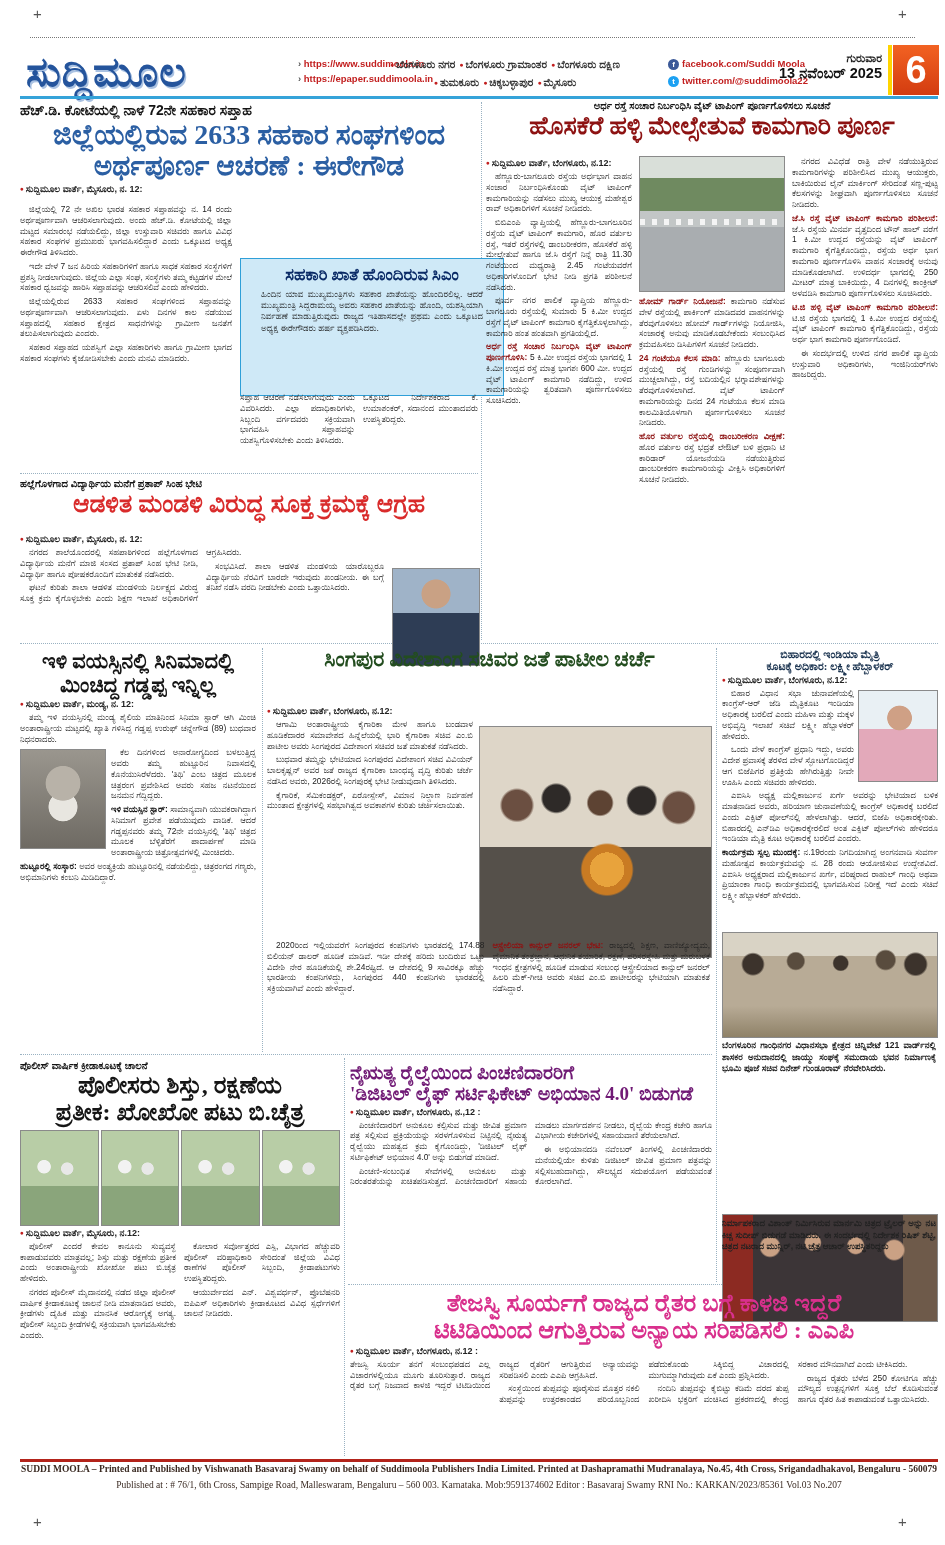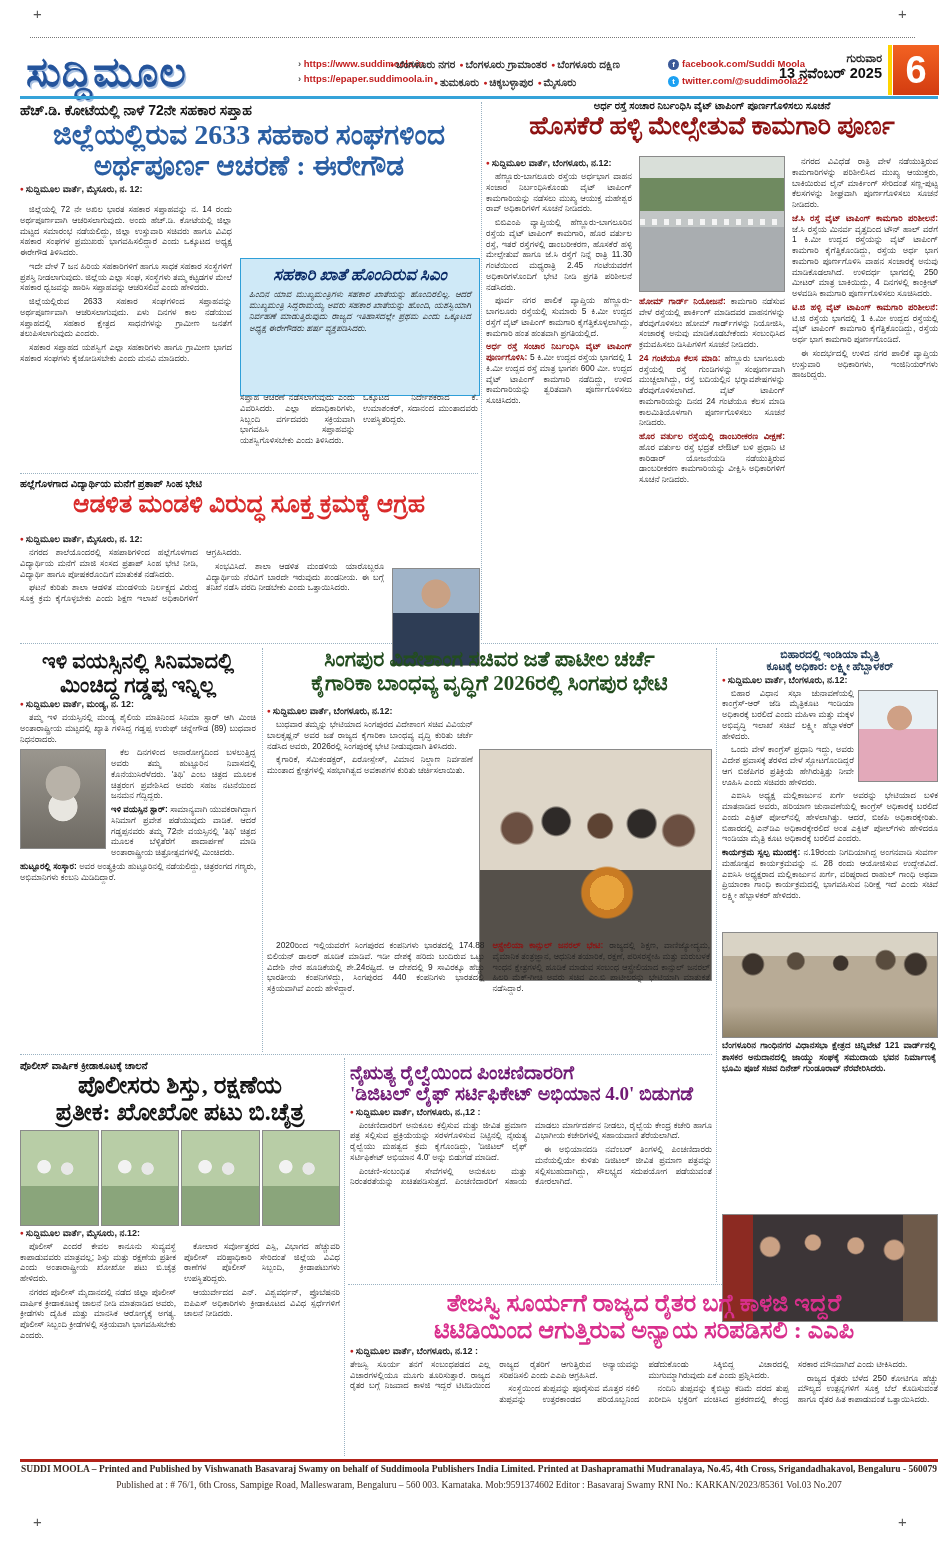--- a/index.html
+++ b/index.html
@@ -97,21 +97,21 @@
      radial-gradient(circle at 42% 26%, #caa184 0 5%, transparent 6%),
      radial-gradient(circle at 62% 29%, #caa184 0 5%, transparent 6%),
      radial-gradient(circle at 80% 33%, #caa184 0 5%, transparent 6%),
      linear-gradient(90deg, #8c2a22 0 14%, #3c3537 14% 84%, #6e5a4a 84%);}
   .ph-police{background:
      radial-gradient(circle at 30% 38%, #f2f2f2 0 8%, transparent 9%),
      radial-gradient(circle at 60% 40%, #e8e8e8 0 8%, transparent 9%),
      linear-gradient(#b8cda6 0 58%, #8aa57b 58%);}
 
   
-  .infobox{background:#cfe9f7;border:1px solid #2f9fd8;padding:6px 8px;font-style:italic;}
+  .infobox{background:#cfe9f7;border:1px solid #2f9fd8;padding:6px 20px;}
   .infobox .t{font-family:"Liberation Serif",serif;font-weight:bold;font-size:16.5px;color:#0a2a66;text-align:center;margin-bottom:4px;}
   .infobox .b{font-size:8.6px;line-height:1.3;text-align:justify;color:#1a1a1a;}
 
   
   .footrule{position:absolute;left:20px;top:1459px;width:918px;height:0;border-top:3px solid #b3231a;}
   .footer{font-family:"Liberation Serif",serif;font-size:9.5px;color:#3a2a22;text-align:center;font-weight:bold;}
 </style>
 </head>
 <body>
 
@@ -234,25 +234,25 @@
       <div class="photo ph-oldman" style="float:left;width:84px;height:98px;margin:2px 5px 2px 0;"></div>
       <p>ಕೆಲ ದಿನಗಳಿಂದ ಅನಾರೋಗ್ಯದಿಂದ ಬಳಲುತ್ತಿದ್ದ ಅವರು ತಮ್ಮ ಹುಟ್ಟೂರಿನ ನಿವಾಸದಲ್ಲಿ ಕೊನೆಯುಸಿರೆಳೆದರು. 'ತಿಥಿ' ಎಂಬ ಚಿತ್ರದ ಮೂಲಕ ಚಿತ್ರರಂಗ ಪ್ರವೇಶಿಸಿದ ಅವರು ಸಹಜ ನಟನೆಯಿಂದ ಜನಮನ ಗೆದ್ದಿದ್ದರು.</p>
       <p class="nohang"><span class="sub" style="color:#111;">ಇಳಿ ವಯಸ್ಸಿನ ಸ್ಟಾರ್:</span> <span>ಸಾಮಾನ್ಯವಾಗಿ ಯುವಕರಾಗಿದ್ದಾಗ ಸಿನಿಮಾಗೆ ಪ್ರವೇಶ ಪಡೆಯುವುದು ವಾಡಿಕೆ. ಆದರೆ ಗಡ್ಡಪ್ಪನವರು ತಮ್ಮ 72ನೇ ವಯಸ್ಸಿನಲ್ಲಿ 'ತಿಥಿ' ಚಿತ್ರದ ಮೂಲಕ ಬೆಳ್ಳಿತೆರೆಗೆ ಪಾದಾರ್ಪಣೆ ಮಾಡಿ ಅಂತಾರಾಷ್ಟ್ರೀಯ ಚಿತ್ರೋತ್ಸವಗಳಲ್ಲಿ ಮಿಂಚಿದರು.</span></p>
       <p class="nohang"><span class="sub" style="color:#111;">ಹುಟ್ಟೂರಲ್ಲಿ ಸಂಸ್ಕಾರ:</span> <span>ಅವರ ಅಂತ್ಯಕ್ರಿಯೆ ಹುಟ್ಟೂರಿನಲ್ಲಿ ನಡೆಯಲಿದ್ದು, ಚಿತ್ರರಂಗದ ಗಣ್ಯರು, ಅಭಿಮಾನಿಗಳು ಕಂಬನಿ ಮಿಡಿದಿದ್ದಾರೆ.</span></p>
     </div>
   </section>
 
   <section class="abs" style="left:267px;top:648px;width:445px;height:404px;">
     <div class="hl green">
       <div>ಸಿಂಗಪುರ ವಿದೇಶಾಂಗ ಸಚಿವರ ಜತೆ ಪಾಟೀಲ ಚರ್ಚೆ</div>
-      <div>ಕೈಗಾರಿಕಾ ಬಾಂಧವ್ಯ ವೃದ್ಧಿಗೆ 2026ರಲ್ಲಿ ಸಿಂಗಪುರ ಭೇಟಿ</div>
     </div>
     <div class="abs" style="left:0;top:56px;width:206px;height:228px;">
       <div class="byline">ಸುದ್ದಿಮೂಲ ವಾರ್ತೆ, ಬೆಂಗಳೂರು, ನ.12:</div>
       <div class="body" style="height:212px;">
+        <p>ಆಗಾಮಿ ಅಂತಾರಾಷ್ಟ್ರೀಯ ಕೈಗಾರಿಕಾ ಮೇಳ ಹಾಗೂ ಬಂಡವಾಳ ಹೂಡಿಕೆದಾರರ ಸಮಾವೇಶದ ಹಿನ್ನೆಲೆಯಲ್ಲಿ ಭಾರಿ ಕೈಗಾರಿಕಾ ಸಚಿವ ಎಂ.ಬಿ ಪಾಟೀಲ ಅವರು ಸಿಂಗಪುರದ ವಿದೇಶಾಂಗ ಸಚಿವರ ಜತೆ ಮಾತುಕತೆ ನಡೆಸಿದರು.</p>
         <p>ಬುಧವಾರ ತಮ್ಮನ್ನು ಭೇಟಿಯಾದ ಸಿಂಗಪುರದ ವಿದೇಶಾಂಗ ಸಚಿವ ವಿವಿಯನ್ ಬಾಲಕೃಷ್ಣನ್ ಅವರ ಜತೆ ರಾಜ್ಯದ ಕೈಗಾರಿಕಾ ಬಾಂಧವ್ಯ ವೃದ್ಧಿ ಕುರಿತು ಚರ್ಚೆ ನಡೆಸಿದ ಅವರು, 2026ರಲ್ಲಿ ಸಿಂಗಪುರಕ್ಕೆ ಭೇಟಿ ನೀಡುವುದಾಗಿ ತಿಳಿಸಿದರು.</p>
         <p>ಕೈಗಾರಿಕೆ, ಸೆಮಿಕಂಡಕ್ಟರ್, ಏರೋಸ್ಪೇಸ್, ವಿಮಾನ ನಿಲ್ದಾಣ ನಿರ್ವಹಣೆ ಮುಂತಾದ ಕ್ಷೇತ್ರಗಳಲ್ಲಿ ಸಹಭಾಗಿತ್ವದ ಅವಕಾಶಗಳ ಕುರಿತು ಚರ್ಚಿಸಲಾಯಿತು.</p>
       </div>
     </div>
     <div class="abs photo ph-meeting" style="left:212px;top:54px;width:231px;height:230px;"></div>
     <div class="abs body cols2" style="left:0;top:292px;width:443px;height:110px;">
       <p>2020ರಿಂದ ಇಲ್ಲಿಯವರೆಗೆ ಸಿಂಗಪುರದ ಕಂಪನಿಗಳು ಭಾರತದಲ್ಲಿ 174.88 ಬಿಲಿಯನ್ ಡಾಲರ್ ಹೂಡಿಕೆ ಮಾಡಿವೆ. ಇಡೀ ದೇಶಕ್ಕೆ ಹರಿದು ಬಂದಿರುವ ಒಟ್ಟು ವಿದೇಶಿ ನೇರ ಹೂಡಿಕೆಯಲ್ಲಿ ಶೇ.24ರಷ್ಟಿದೆ. ಆ ದೇಶದಲ್ಲಿ 9 ಸಾವಿರಕ್ಕೂ ಹೆಚ್ಚು ಭಾರತೀಯ ಕಂಪನಿಗಳಿದ್ದು, ಸಿಂಗಪುರದ 440 ಕಂಪನಿಗಳು ಭಾರತದಲ್ಲಿ ಸಕ್ರಿಯವಾಗಿವೆ ಎಂದು ಹೇಳಿದ್ದಾರೆ.</p>
       <p class="nohang"><span class="sub">ಆಸ್ಟ್ರೇಲಿಯಾ ಕಾನ್ಸುಲ್ ಜನರಲ್ ಭೇಟಿ:</span> <span>ರಾಜ್ಯದಲ್ಲಿ ಶಿಕ್ಷಣ, ವಾಣಿಜ್ಯೋದ್ಯಮ, ವೈಮಾನಿಕ ತಂತ್ರಜ್ಞಾನ, ಆಧುನಿಕ ತಯಾರಿಕೆ, ರಕ್ಷಣೆ, ಪರಿಸರಸ್ನೇಹಿ ಮತ್ತು ಮರುಬಳಕೆ ಇಂಧನ ಕ್ಷೇತ್ರಗಳಲ್ಲಿ ಹೂಡಿಕೆ ಮಾಡುವ ಸಂಬಂಧ ಆಸ್ಟ್ರೇಲಿಯಾದ ಕಾನ್ಸುಲ್ ಜನರಲ್ ಹಿಲರಿ ಮೆಕ್-ಗೀಚಿ ಅವರು ಸಚಿವ ಎಂ.ಬಿ ಪಾಟೀಲರನ್ನು ಭೇಟಿಯಾಗಿ ಮಾತುಕತೆ ನಡೆಸಿದ್ದಾರೆ.</span></p>
     </div>
   </section>
@@ -268,20 +268,21 @@
       <p>ಬಿಹಾರ ವಿಧಾನ ಸಭಾ ಚುನಾವಣೆಯಲ್ಲಿ ಕಾಂಗ್ರೆಸ್-ಆರ್ ಜೆಡಿ ಮೈತ್ರಿಕೂಟ ಇಂಡಿಯಾ ಅಧಿಕಾರಕ್ಕೆ ಬರಲಿದೆ ಎಂದು ಮಹಿಳಾ ಮತ್ತು ಮಕ್ಕಳ ಅಭಿವೃದ್ಧಿ ಇಲಾಖೆ ಸಚಿವೆ ಲಕ್ಷ್ಮೀ ಹೆಬ್ಬಾಳಕರ್ ಹೇಳಿದರು.</p>
       <p>ಒಂದು ವೇಳೆ ಕಾಂಗ್ರೆಸ್ ಪ್ರಧಾನಿ ಇದ್ದು, ಅವರು ವಿದೇಶ ಪ್ರವಾಸಕ್ಕೆ ತೆರಳಿದ ವೇಳೆ ಸ್ಫೋಟಗೊಂಡಿದ್ದರೆ ಆಗ ಬಿಜೆಪಿಗರ ಪ್ರತಿಕ್ರಿಯೆ ಹೇಗಿರುತ್ತಿತ್ತು ನೀವೇ ಊಹಿಸಿ ಎಂದು ಸಚಿವರು ಹೇಳಿದರು.</p>
       <p>ಎಐಸಿಸಿ ಅಧ್ಯಕ್ಷ ಮಲ್ಲಿಕಾರ್ಜುನ ಖರ್ಗೆ ಅವರನ್ನು ಭೇಟಿಯಾದ ಬಳಿಕ ಮಾತನಾಡಿದ ಅವರು, ಹರಿಯಾಣ ಚುನಾವಣೆಯಲ್ಲಿ ಕಾಂಗ್ರೆಸ್ ಅಧಿಕಾರಕ್ಕೆ ಬರಲಿದೆ ಎಂದು ಎಕ್ಸಿಟ್ ಪೋಲ್‌ನಲ್ಲಿ ಹೇಳಲಾಗಿತ್ತು. ಆದರೆ, ಬಿಜೆಪಿ ಅಧಿಕಾರಕ್ಕೇರಿತು. ಬಿಹಾರದಲ್ಲಿ ಎನ್‌ಡಿಎ ಅಧಿಕಾರಕ್ಕೇರಲಿದೆ ಅಂತ ಎಕ್ಸಿಟ್ ಪೋಲ್‌ಗಳು ಹೇಳಿದರೂ ಇಂಡಿಯಾ ಮೈತ್ರಿ ಕೂಟ ಅಧಿಕಾರಕ್ಕೆ ಬರಲಿದೆ ಎಂದರು.</p>
       <p class="nohang"><span class="sub" style="color:#111;">ಕಾರ್ಯಕ್ರಮ ಸ್ವಲ್ಪ ಮುಂದಕ್ಕೆ:</span> <span>ನ.19ರಂದು ನಿಗದಿಯಾಗಿದ್ದ ಅಂಗನವಾಡಿ ಸುವರ್ಣ ಮಹೋತ್ಸವ ಕಾರ್ಯಕ್ರಮವನ್ನು ನ. 28 ರಂದು ಆಯೋಜಿಸುವ ಉದ್ದೇಶವಿದೆ. ಎಐಸಿಸಿ ಅಧ್ಯಕ್ಷರಾದ ಮಲ್ಲಿಕಾರ್ಜುನ ಖರ್ಗೆ, ವರಿಷ್ಠರಾದ ರಾಹುಲ್ ಗಾಂಧಿ ಅಥವಾ ಪ್ರಿಯಾಂಕಾ ಗಾಂಧಿ ಕಾರ್ಯಕ್ರಮದಲ್ಲಿ ಭಾಗವಹಿಸುವ ನಿರೀಕ್ಷೆ ಇದೆ ಎಂದು ಸಚಿವೆ ಲಕ್ಷ್ಮೀ ಹೆಬ್ಬಾಳಕರ್ ಹೇಳಿದರು.</span></p>
     </div>
   </section>
 
   <div class="abs photo ph-pooja" style="left:722px;top:932px;width:214px;height:104px;"></div>
   <div class="abs caption" style="left:722px;top:1040px;width:214px;height:62px;">ಬೆಂಗಳೂರಿನ ಗಾಂಧಿನಗರ ವಿಧಾನಸಭಾ ಕ್ಷೇತ್ರದ ಚಿನ್ನಿವೇಟೆ 121 ವಾರ್ಡ್‌ನಲ್ಲಿ ಶಾಸಕರ ಅನುದಾನದಲ್ಲಿ ಜಾಯ್ಮು ಸಂಘಕ್ಕೆ ಸಮುದಾಯ ಭವನ ನಿರ್ಮಾಣಕ್ಕೆ ಭೂಮಿ ಪೂಜೆ ಸಚಿವ ದಿನೇಶ್ ಗುಂಡೂರಾವ್ ನೆರವೇರಿಸಿದರು.</div>
   <div class="abs photo ph-movie" style="left:722px;top:1108px;width:214px;height:106px;"></div>
+  <div class="abs caption" style="left:722px;top:1218px;width:214px;height:56px;">ನಿರ್ಮಾಪಕರಾದ ವಿಶಾಂತ್ ನಿರ್ಮಿಸಿರುವ ಮಾರ್ನಮಿ ಚಿತ್ರದ ಟ್ರೈಲರ್ ಅನ್ನು ನಟ ಕಿಚ್ಚ ಸುದೀಪ್ ಬಿಡುಗಡೆ ಮಾಡಿದರು. ಈ ಸಂದರ್ಭದಲ್ಲಿ ನಿರ್ದೇಶಕ ರಿಷಿತ್ ಶೆಟ್ಟಿ, ಚಿತ್ರದ ನಟರಾದ ಮುನ್ನಿರ್, ನಟಿ ಚೈತ್ರ ಆಚಾರ್ ಉಪಸ್ಥಿತರಿದ್ದರು</div>
 
   <section class="abs" style="left:20px;top:1060px;width:320px;height:396px;">
     <div class="kicker sm">ಪೊಲೀಸ್ ವಾರ್ಷಿಕ ಕ್ರೀಡಾಕೂಟಕ್ಕೆ ಚಾಲನೆ</div>
     <div class="hl black" style="font-size:24px;">
       <div>ಪೊಲೀಸರು ಶಿಸ್ತು, ರಕ್ಷಣೆಯ</div>
       <div>ಪ್ರತೀಕ: ಖೋಖೋ ಪಟು ಬಿ.ಚೈತ್ರ</div>
     </div>
     <div style="display:flex;gap:2px;margin-top:4px;">
       <div class="photo ph-police" style="width:78px;height:94px;"></div>
       <div class="photo ph-police" style="width:78px;height:94px;"></div>

